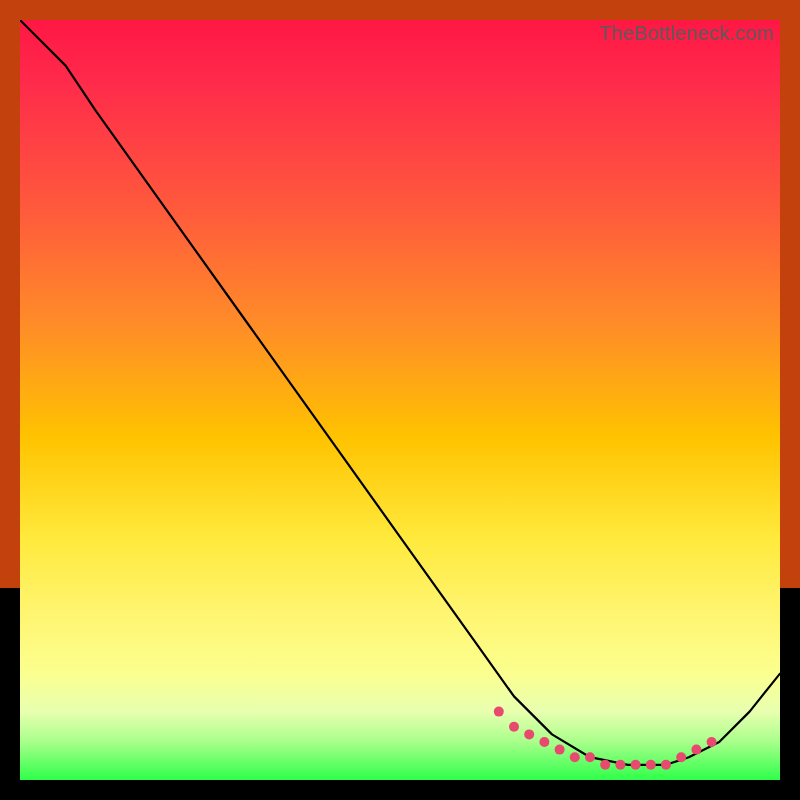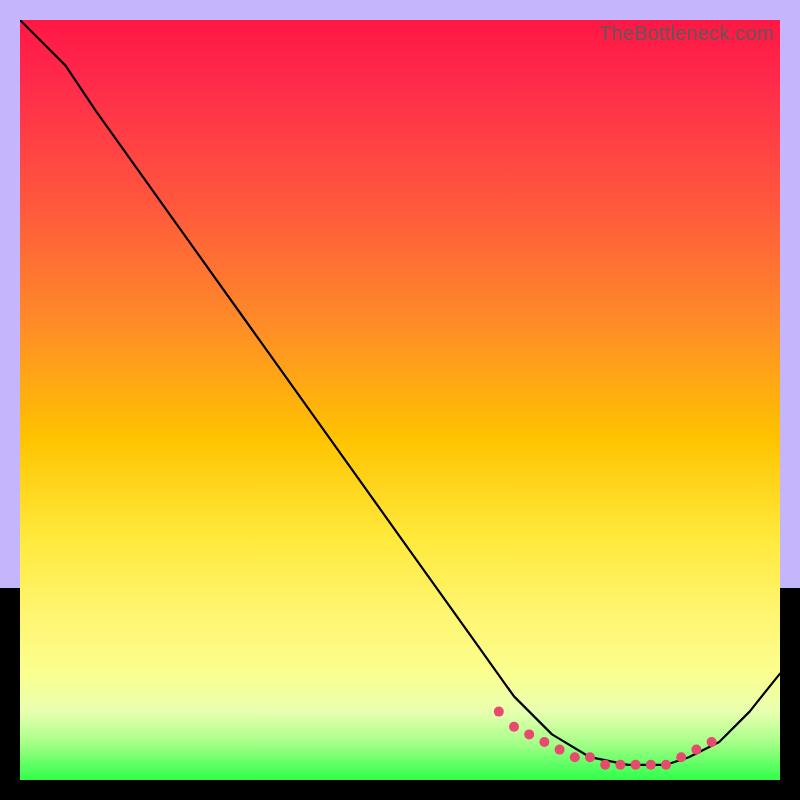--- a/index.html
+++ b/index.html
@@ -8,21 +8,21 @@
     width: 800px;
     height: 800px;
     background: #000;
     overflow: hidden;
     font-family: Arial, Helvetica, sans-serif;
   }
   .frame {
     position: relative;
     width: 800px;
     height: 588px;
-    background: #c4b5fd;
+    background: #c2410c;
   }
   .plot {
     position: absolute;
     left: 20px;
     top: 20px;
     width: 760px;
     height: 760px;
     
     background: linear-gradient(
       to bottom,

